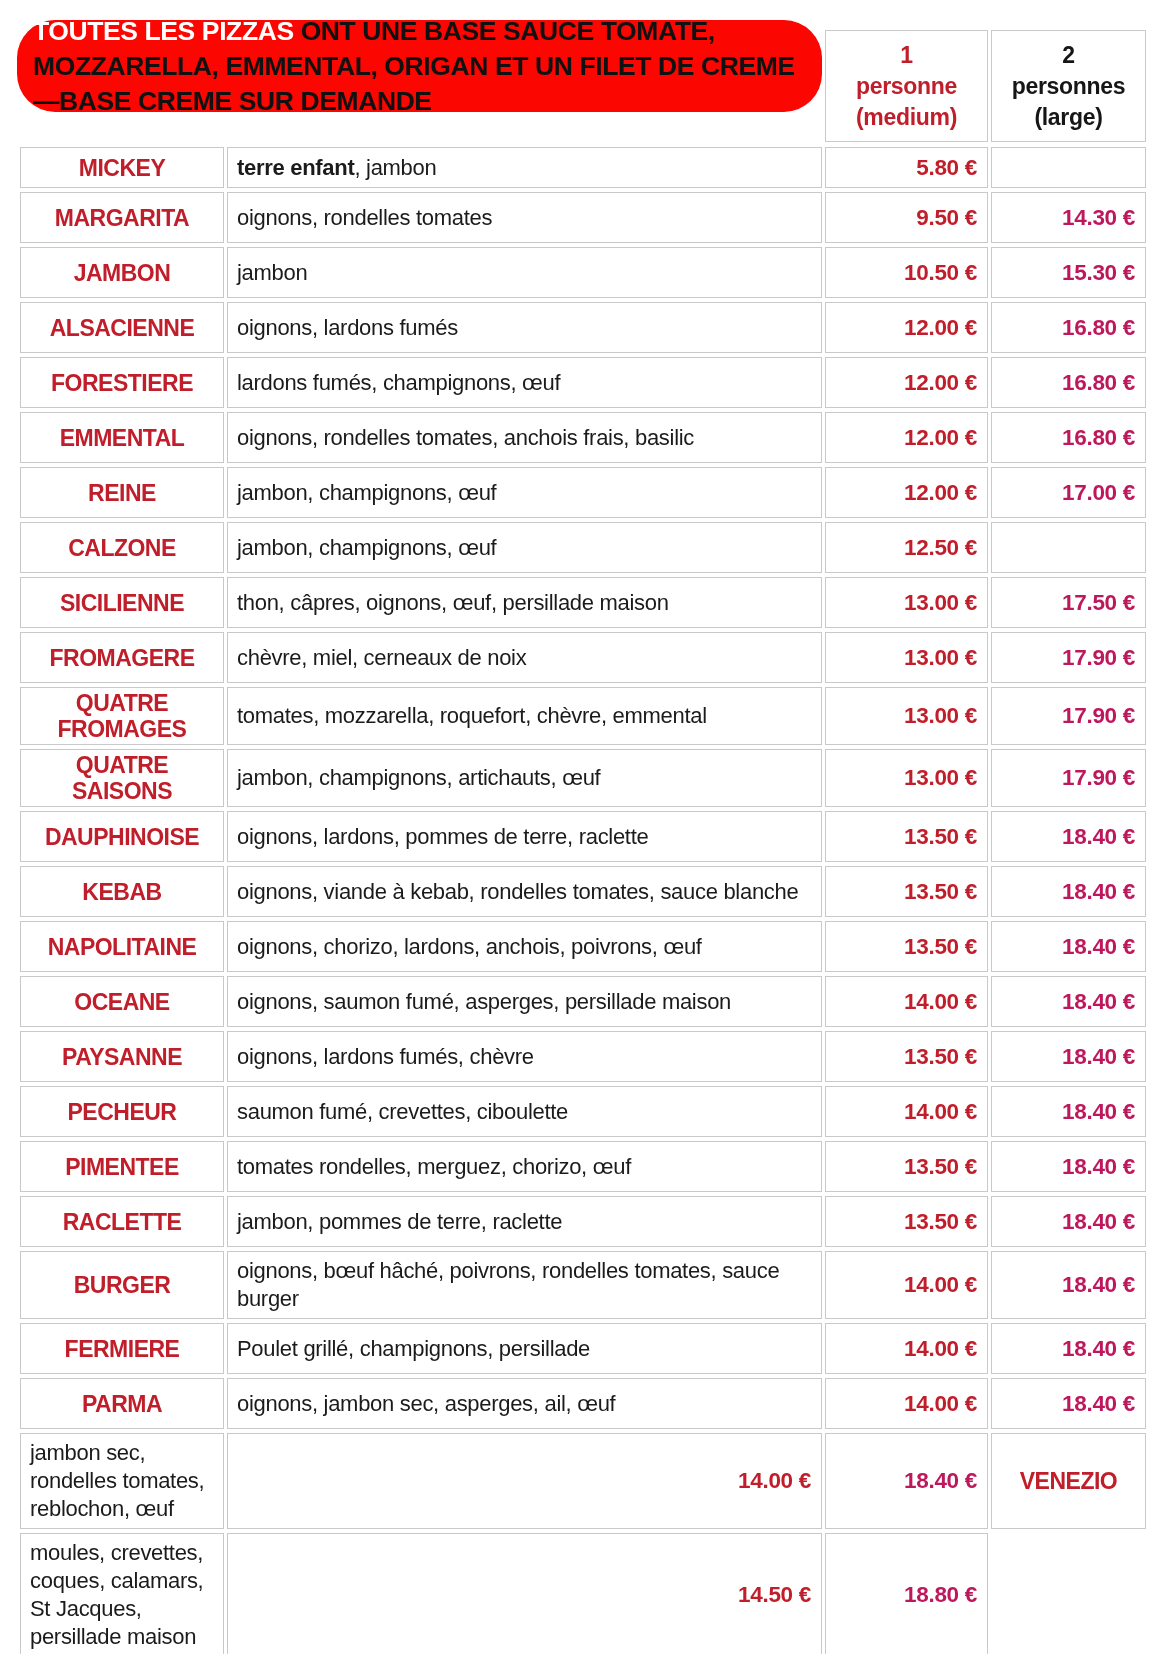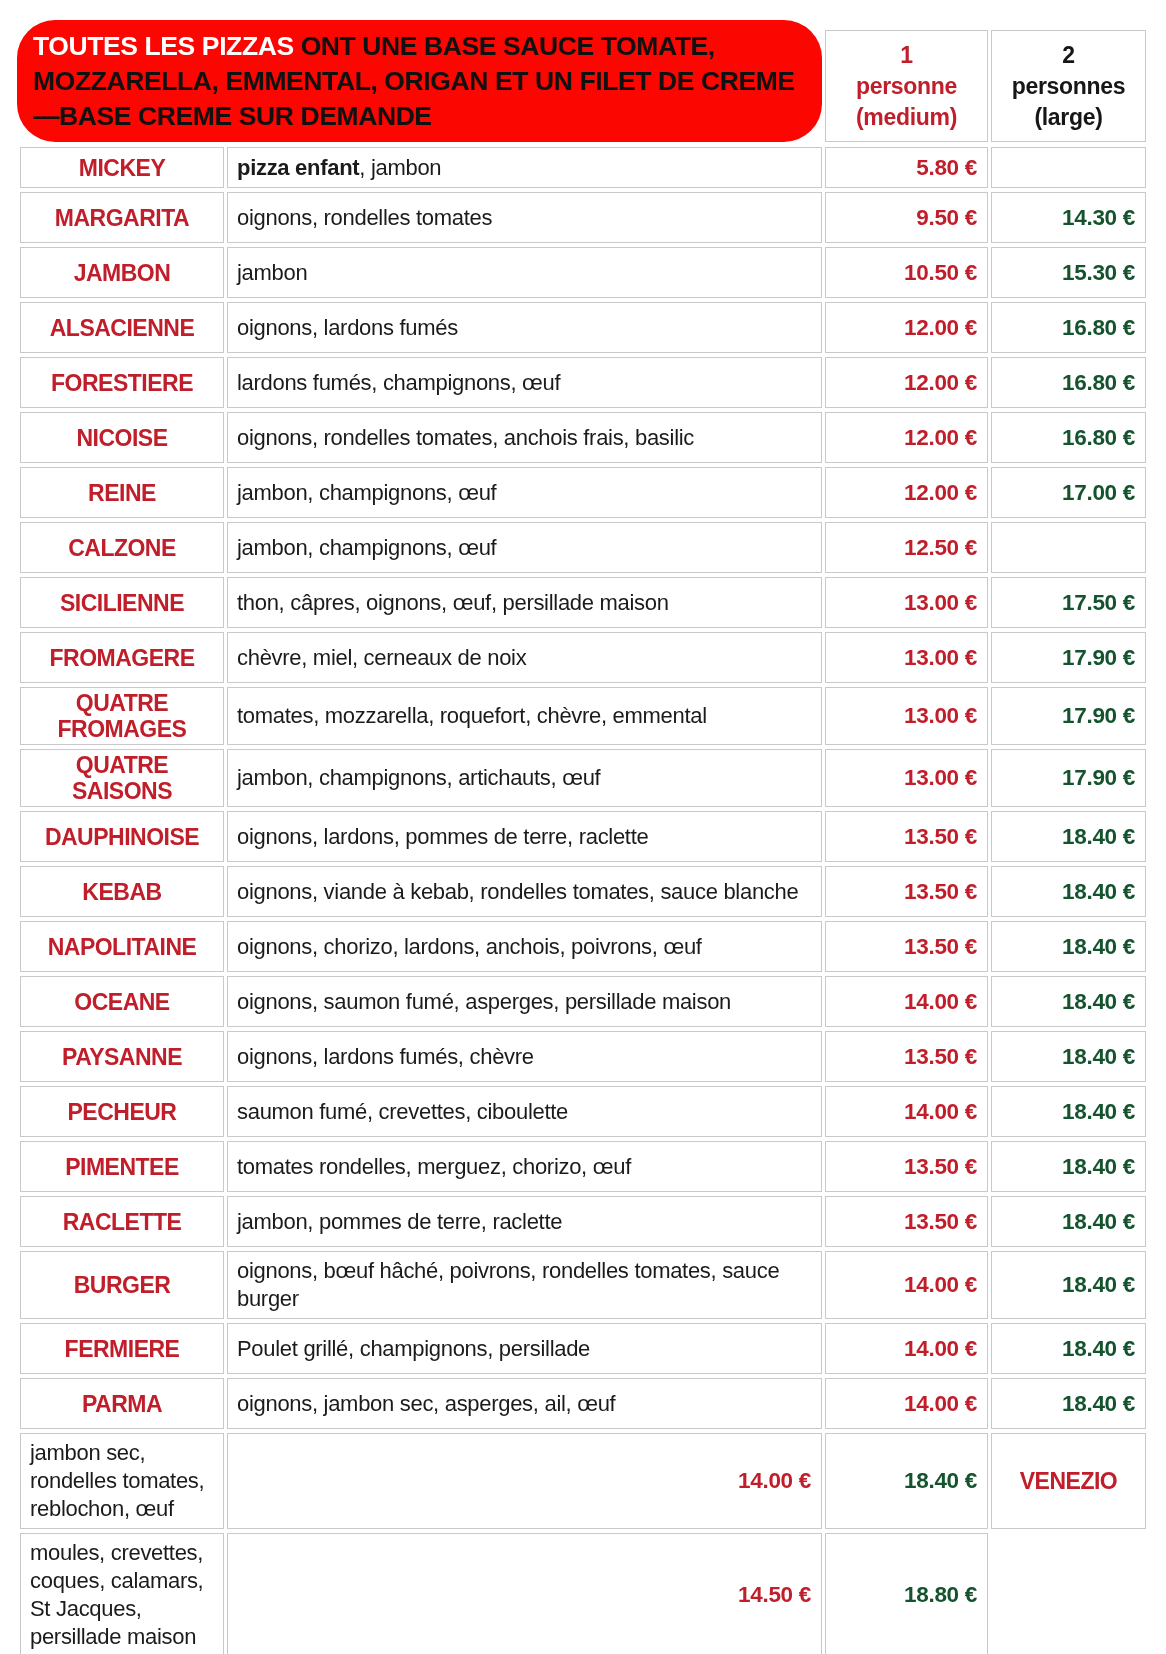--- a/index.html
+++ b/index.html
@@ -24,21 +24,21 @@
   .size-col {
     position: absolute; top: 10px; height: 112px;
     background: #fff; border: 1px solid var(--cell-border);
     display: flex; flex-direction: column; align-items: center; justify-content: center;
     font-weight: bold; text-align: center;
     font-size: 23px; line-height: 31px; letter-spacing: -0.3px;
   }
   .size-col.medium { left: 805px; width: 163px; color: var(--dark-red); }
   .size-col.large  { left: 971px; width: 155px; color: #161616; }
   .red-box {
-    position: absolute; left: -3px; top: 0; width: 805px; height: 122px;
+    position: absolute; left: -3px; top: 0; width: 805px; height: 92px;
     background: var(--red); border-radius: 38px;
     display: flex; align-items: center; padding: 8px 12px 8px 16px;
   }
   .red-box .title-text {
     font-weight: bold; font-size: 26.5px; line-height: 35px;
     letter-spacing: -0.4px; color: #111;
   }
   .red-box .title-white { color: #ffffff; }
 
   
@@ -61,21 +61,21 @@
   .cell.desc {
     padding: 5px 4px 5px 9px;
     font-size: 22px; line-height: 28px; letter-spacing: -0.3px;
   }
   .cell.desc .bold { font-weight: bold; }
   .cell.price {
     justify-content: flex-end; padding-right: 10px;
     font-weight: bold; font-size: 22.5px; letter-spacing: -0.3px;
   }
   .cell.price.medium { color: var(--dark-red); }
-  .cell.price.large  { color: #14532d; }
+  .cell.price.large  { color: #be185d; }
 
   
   .banner {
     margin: 1px -17px 0 -17px; height: 52px;
     background: var(--red); border-radius: 16px;
     display: flex; align-items: center; justify-content: center;
   }
   .banner .banner-text {
     color: #ffffff; font-weight: bold; font-size: 31px;
     letter-spacing: 0.3px;
@@ -105,21 +105,21 @@
     <div class="red-box">
       <div class="title-text">
         <span class="title-white">TOUTES LES PIZZAS </span><span>ONT UNE BASE SAUCE TOMATE, MOZZARELLA, EMMENTAL, ORIGAN ET UN FILET DE CREME—BASE CREME SUR DEMANDE</span>
       </div>
     </div>
   </div>
 
   <div class="grid">
   <div class="cell name row-first">MICKEY</div>
   <div class="cell desc row-first">
-        <span class="bold">pizza enfant</span>
+        <span class="bold">terre enfant</span>
         <span>, jambon</span>
       </div>
   <div class="cell price medium row-first">5.80 €</div>
   <div class="cell price large row-first"></div>
 
   <div class="cell name">MARGARITA</div>
   <div class="cell desc">
         <span class="bold"></span>
         <span>oignons, rondelles tomates</span>
       </div>
@@ -143,21 +143,21 @@
   <div class="cell price large">16.80 €</div>
 
   <div class="cell name">FORESTIERE</div>
   <div class="cell desc">
         <span class="bold"></span>
         <span>lardons fumés, champignons, œuf</span>
       </div>
   <div class="cell price medium">12.00 €</div>
   <div class="cell price large">16.80 €</div>
 
-  <div class="cell name">NICOISE</div>
+  <div class="cell name">EMMENTAL</div>
   <div class="cell desc">
         <span class="bold"></span>
         <span>oignons, rondelles tomates, anchois frais, basilic</span>
       </div>
   <div class="cell price medium">12.00 €</div>
   <div class="cell price large">16.80 €</div>
 
   <div class="cell name">REINE</div>
   <div class="cell desc">
         <span class="bold"></span>

